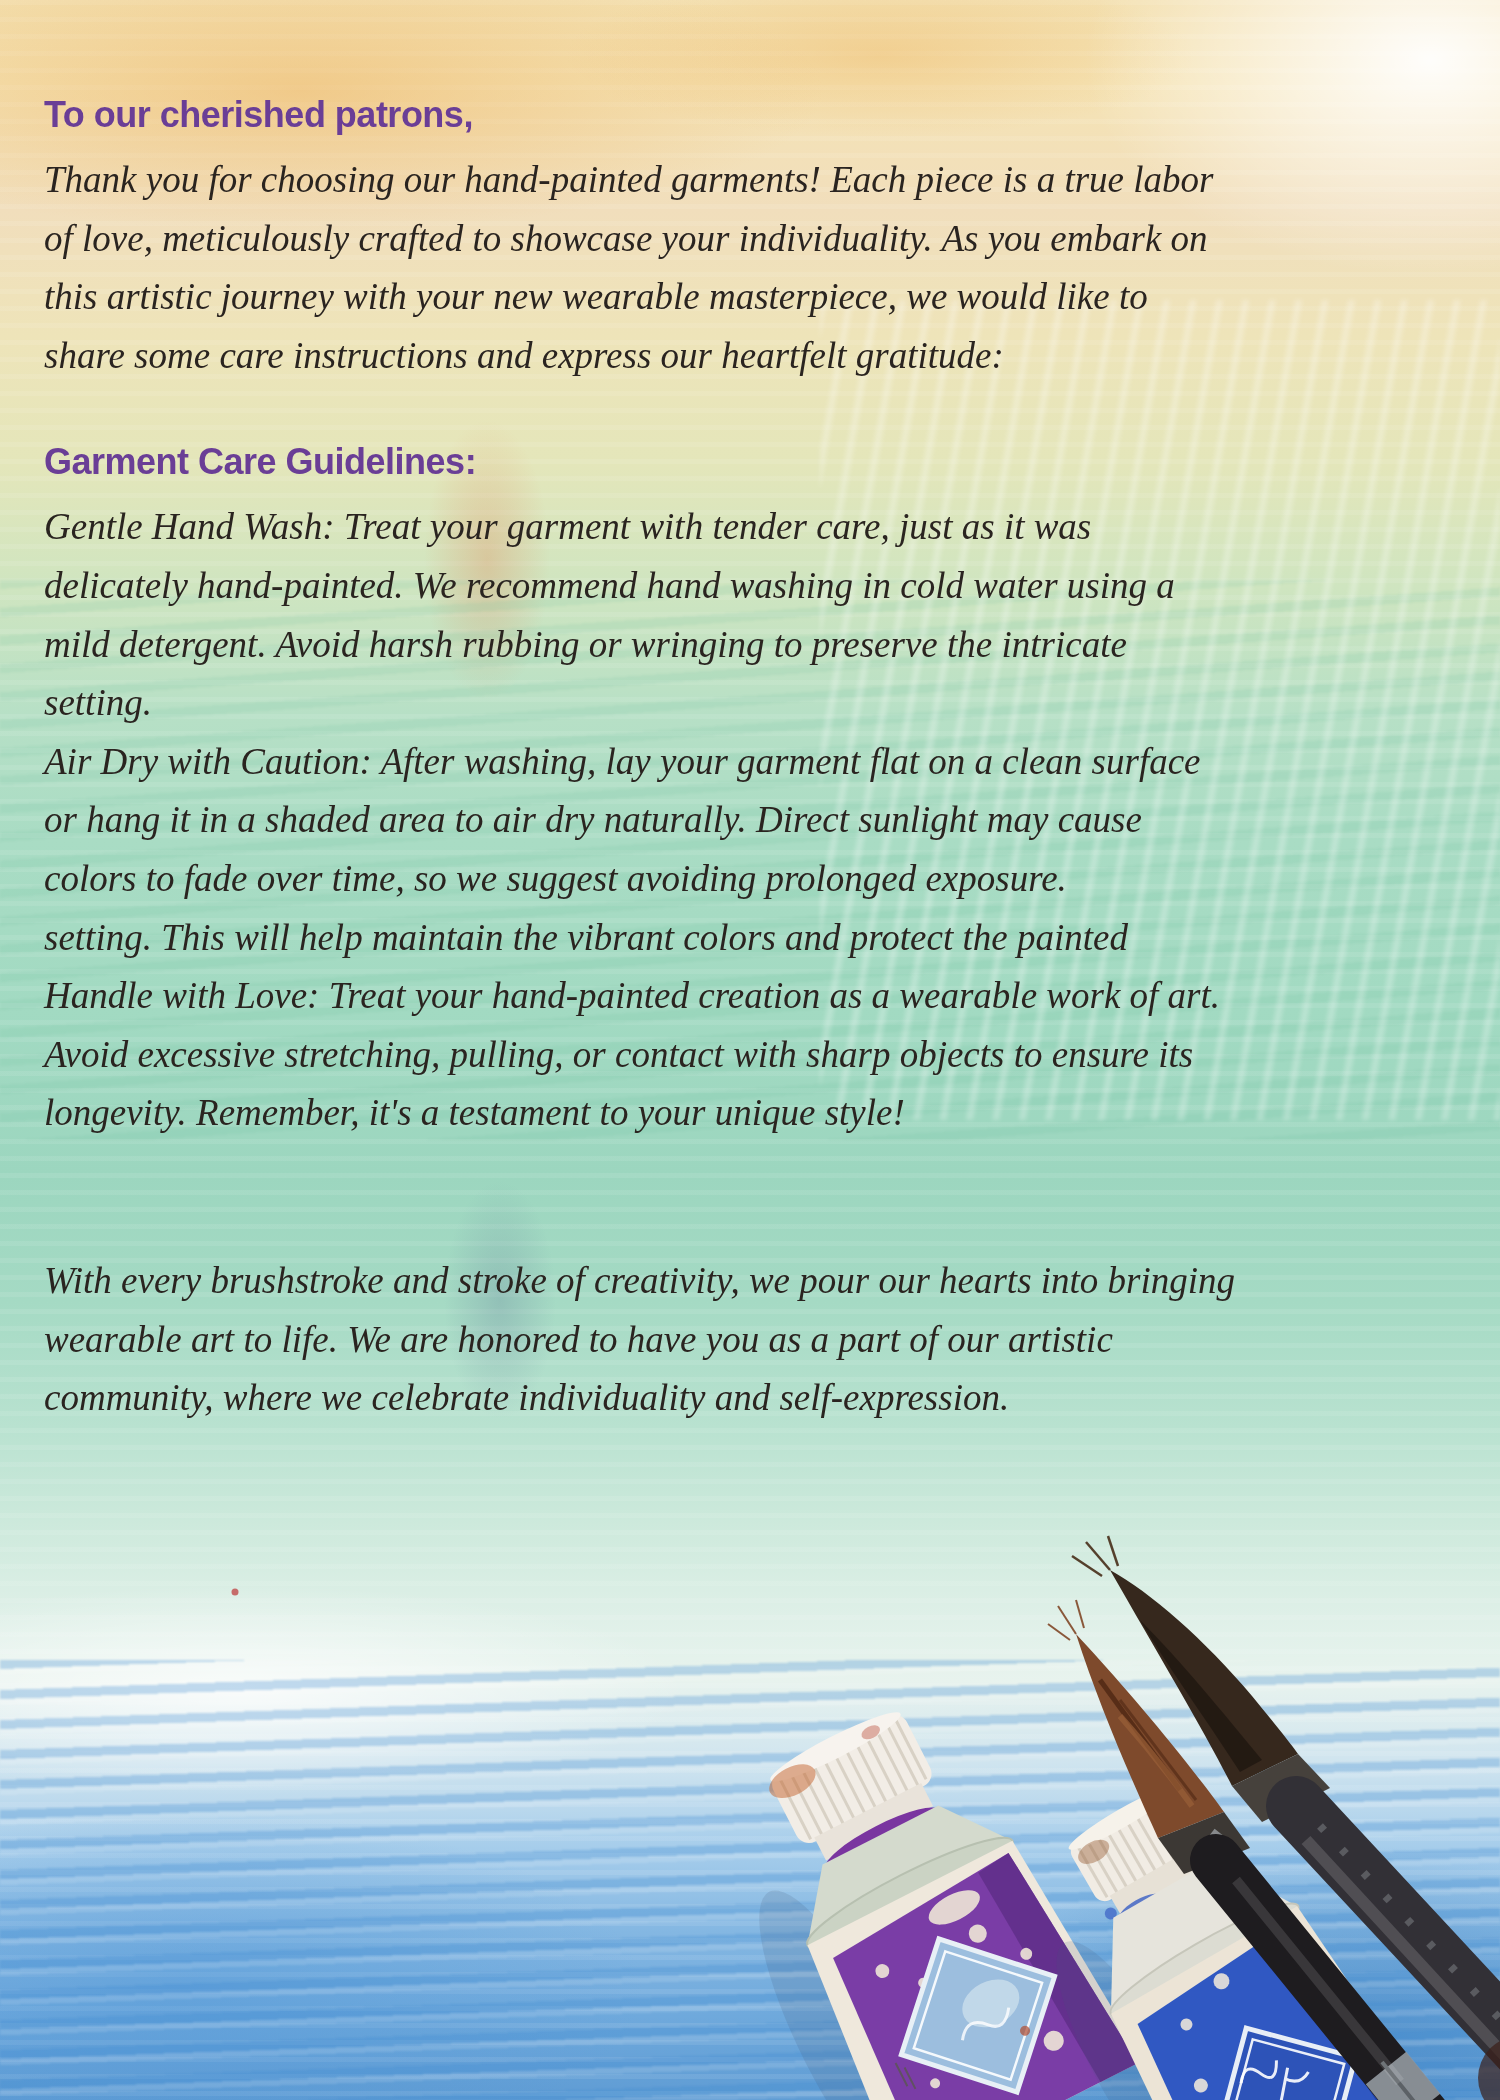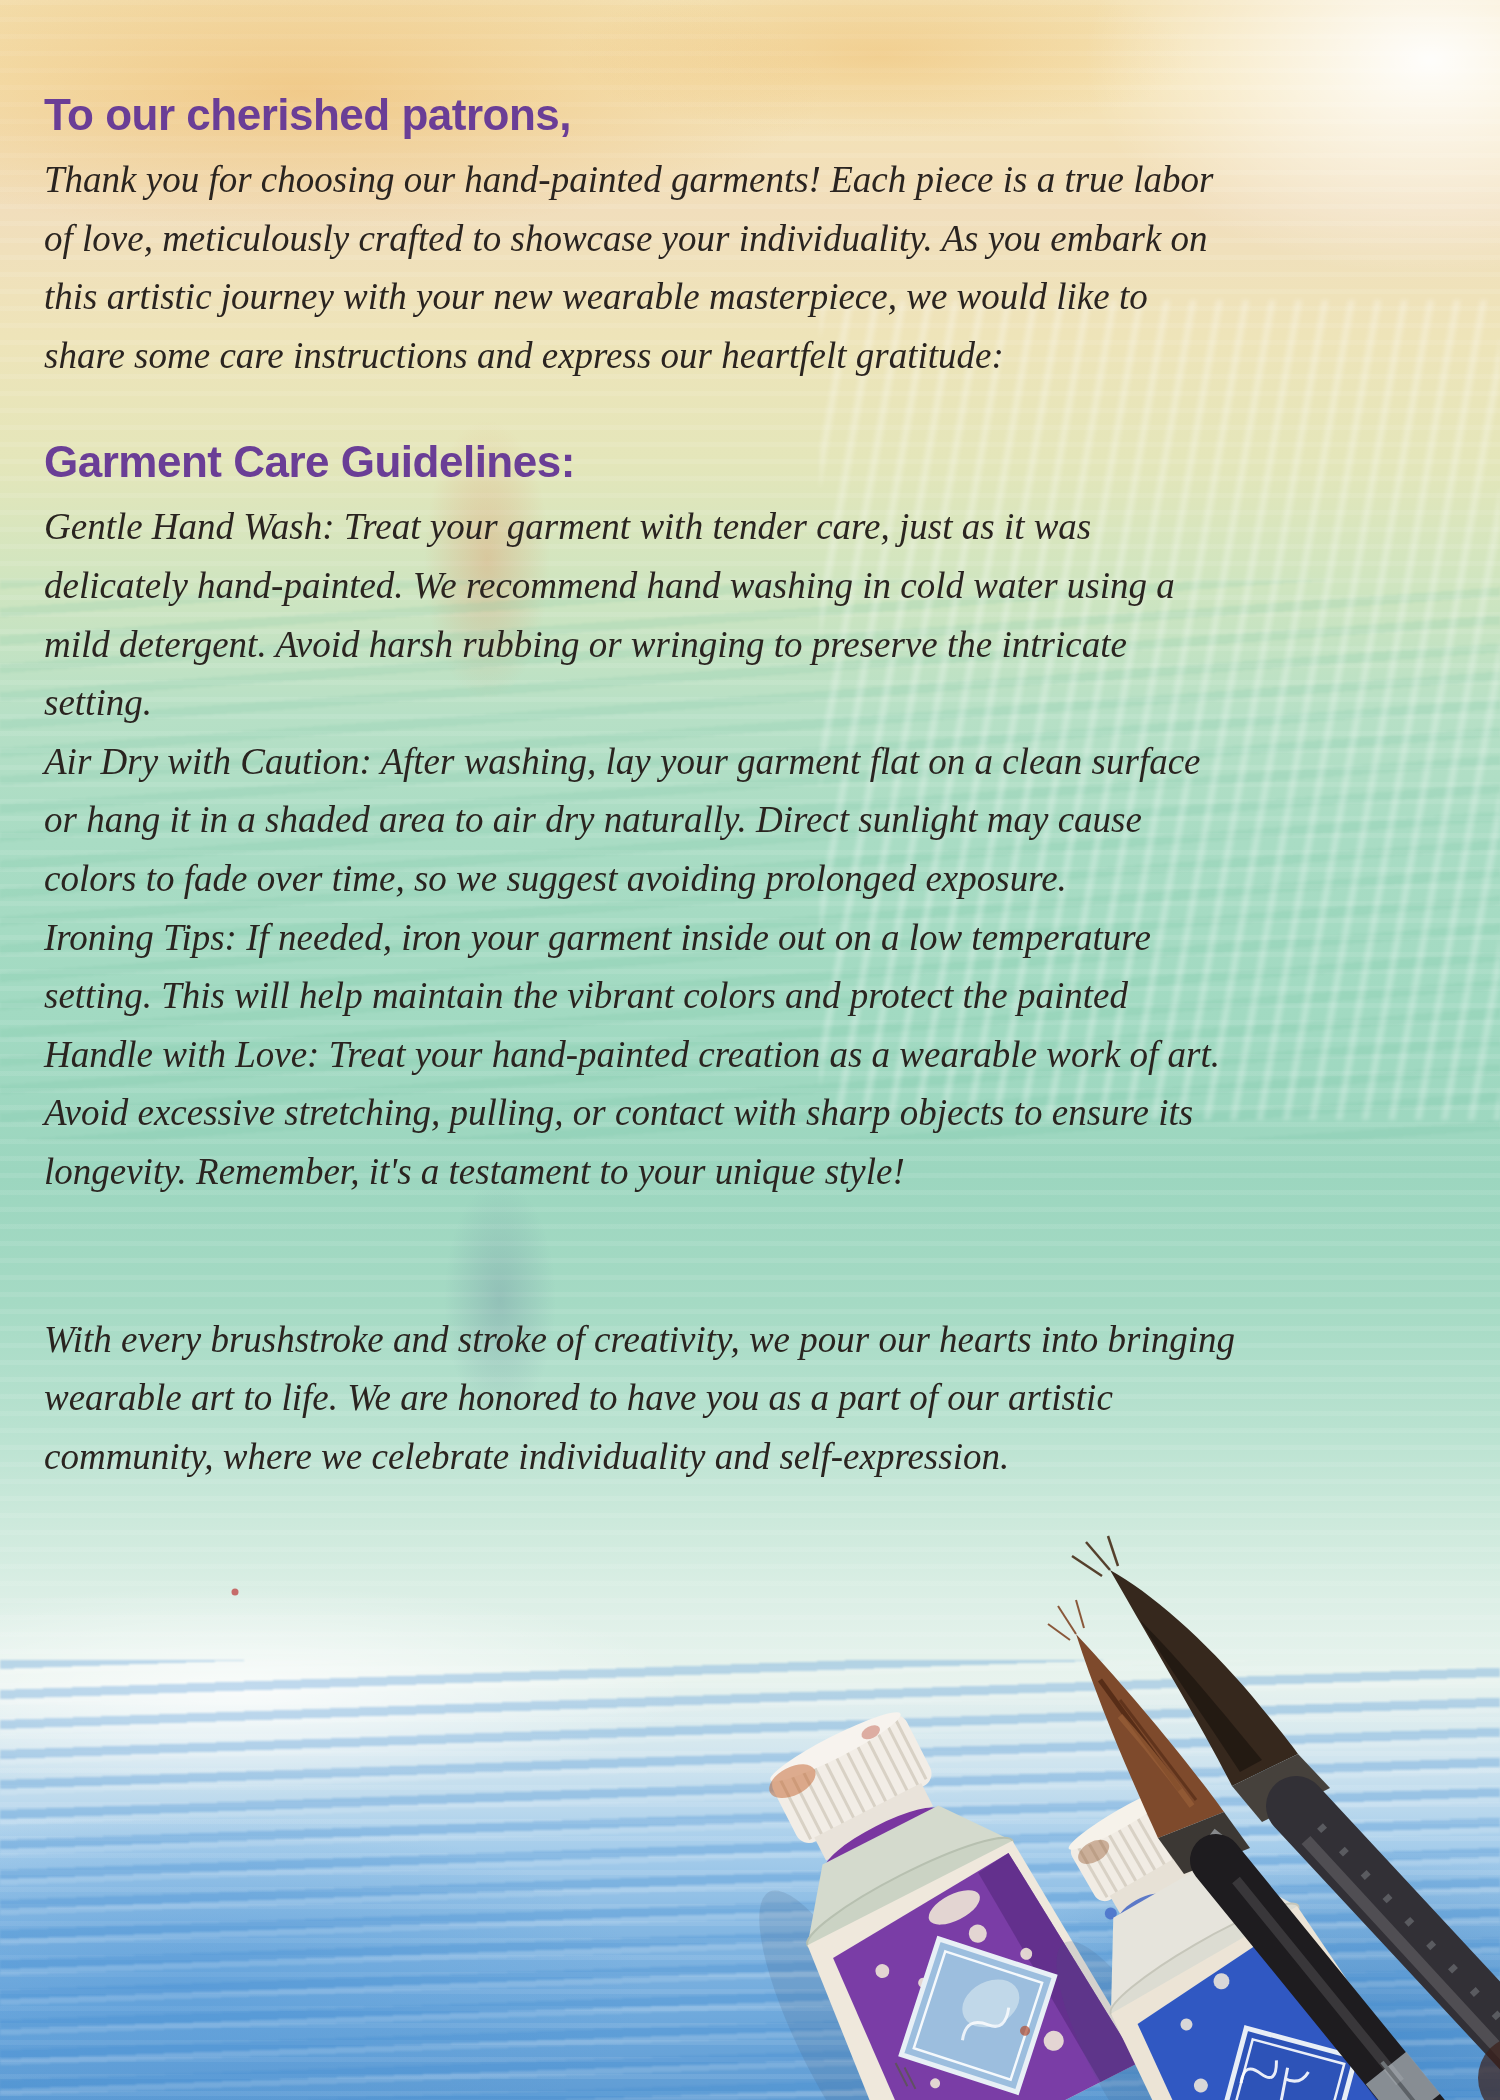--- a/index.html
+++ b/index.html
@@ -41,21 +41,21 @@
     background:repeating-linear-gradient(178deg, rgba(64,140,210,0.30) 0 9px, rgba(255,255,255,0.14) 9px 15px, rgba(64,140,210,0) 15px 30px);
     filter:blur(1px);pointer-events:none;
   }
   .content{
     position:absolute;left:44px;top:0;width:1430px;
     color:#2a2420;
   }
   .heading{
     font-family:"Liberation Sans", sans-serif;
     font-weight:700;
-    font-size:44px;line-height:50px;
+    font-size:36px;line-height:50px;
     letter-spacing:-0.5px;
     color:#6a3e96;
   }
   .h1{margin-top:90px;}
   .h2{margin-top:52px;}
   .para{
     font-style:italic;
     font-size:37px;
     line-height:58.6px;
   }
@@ -236,21 +236,20 @@
     <div class="heading h2">Garment Care Guidelines:</div>
 
     <div class="para para-care">
         <div class="tline">Gentle Hand Wash: Treat your garment with tender care, just as it was</div>
         <div class="tline">delicately hand-painted. We recommend hand washing in cold water using a</div>
         <div class="tline">mild detergent. Avoid harsh rubbing or wringing to preserve the intricate</div>
         <div class="tline">setting.</div>
         <div class="tline">Air Dry with Caution: After washing, lay your garment flat on a clean surface</div>
         <div class="tline">or hang it in a shaded area to air dry naturally. Direct sunlight may cause</div>
         <div class="tline">colors to fade over time, so we suggest avoiding prolonged exposure.</div>
-        <div class="tline">Ironing Tips: If needed, iron your garment inside out on a low temperature</div>
         <div class="tline">setting. This will help maintain the vibrant colors and protect the painted</div>
         <div class="tline">Handle with Love: Treat your hand-painted creation as a wearable work of art.</div>
         <div class="tline">Avoid excessive stretching, pulling, or contact with sharp objects to ensure its</div>
         <div class="tline">longevity. Remember, it's a testament to your unique style!</div>
       </div>
 
     <div class="para para-closing">
         <div class="tline">With every brushstroke and stroke of creativity, we pour our hearts into bringing</div>
         <div class="tline">wearable art to life. We are honored to have you as a part of our artistic</div>
         <div class="tline">community, where we celebrate individuality and self-expression.</div>

